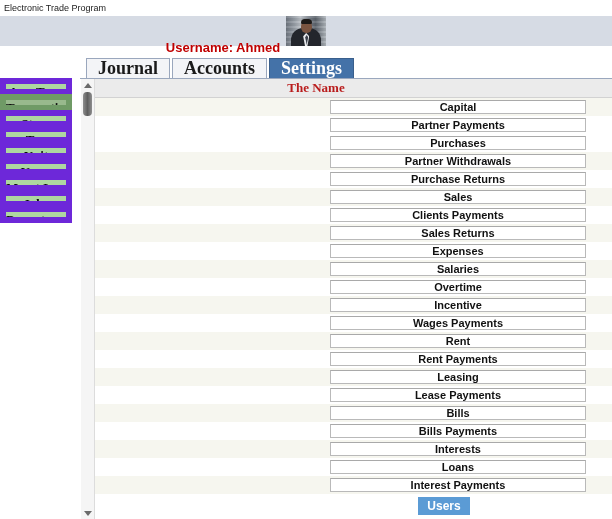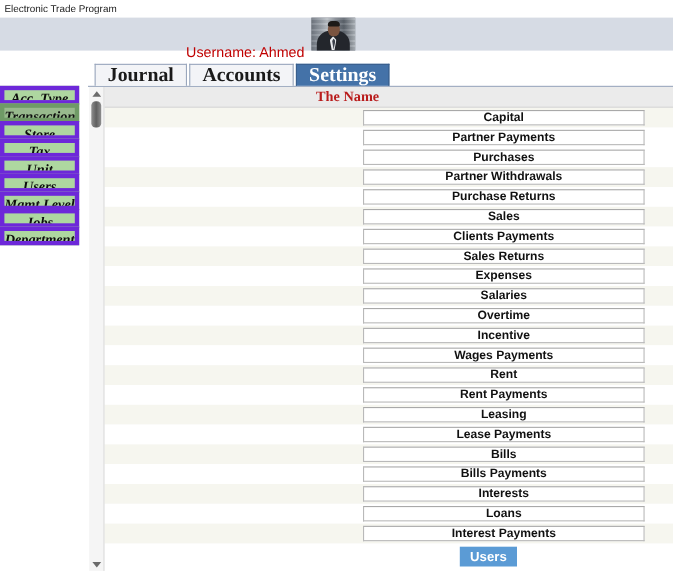--- a/index.html
+++ b/index.html
@@ -37,21 +37,21 @@
     justify-content: center;
   }
   .userband-inner {
     display: flex;
     align-items: center;
     gap: 6px;
     transform: translateX(-60px);
   }
   .username-label {
     color: #c00000;
-    font-weight: normal;
+    font-weight: bold;
     font-size: 13px;
     font-family: "Liberation Sans", sans-serif;
     white-space: nowrap;
     margin-top: 33px;
   }
   .avatar {
     width: 40px;
     height: 30px;
     position: relative;
     overflow: hidden;
@@ -147,29 +147,28 @@
   }
   .side-btn {
     display: block;
     width: 72px;
     box-sizing: border-box;
     font-family: "Liberation Serif", serif;
     font-size: 13px;
     font-weight: bold;
     color: #0d0d0d;
     background: #aed7a0;
-    border: 4px solid #6d28d9;
+    border: 6px solid #6d28d9;
     text-align: center;
     height: 17px;
     line-height: 15px;
     margin-bottom: -1px;
     cursor: pointer;
     white-space: nowrap;
     overflow: hidden;
-    font-style: italic;
   }
   .side-btn.selected {
     background: #98b98d;
     border-color: #6f9a66;
   }
 
   
   .panel {
     position: absolute;
     left: 80px;

